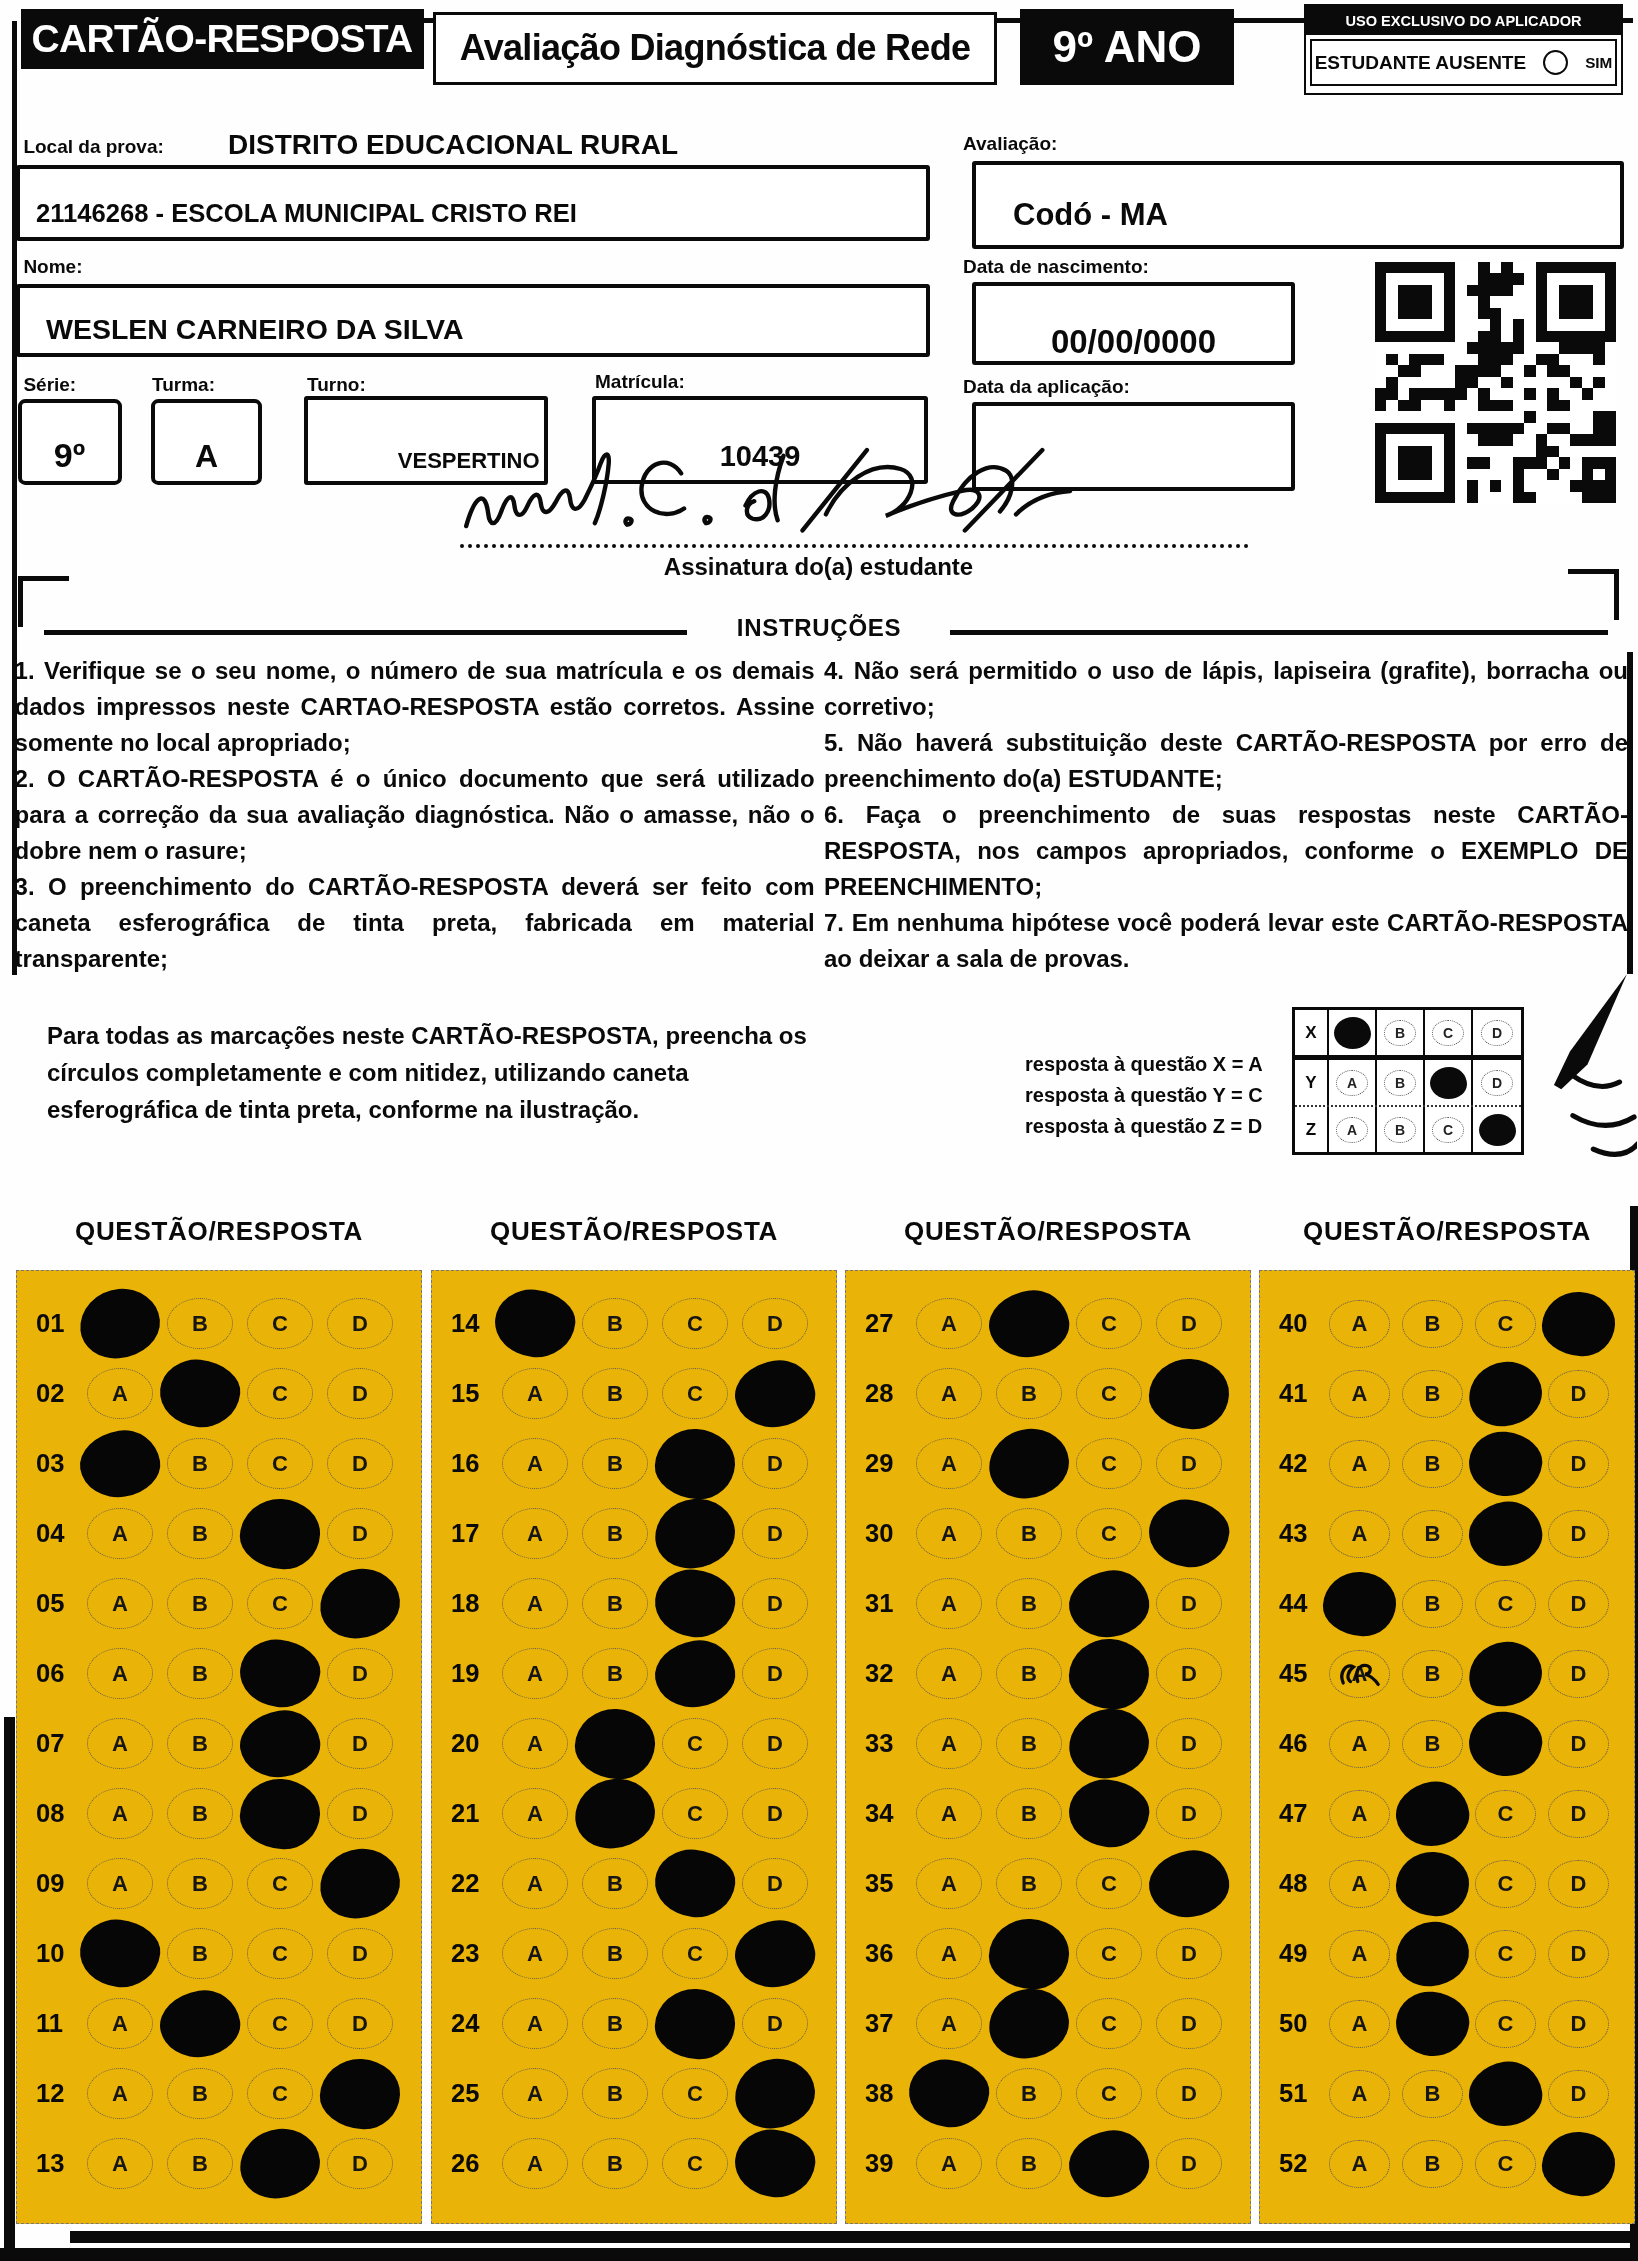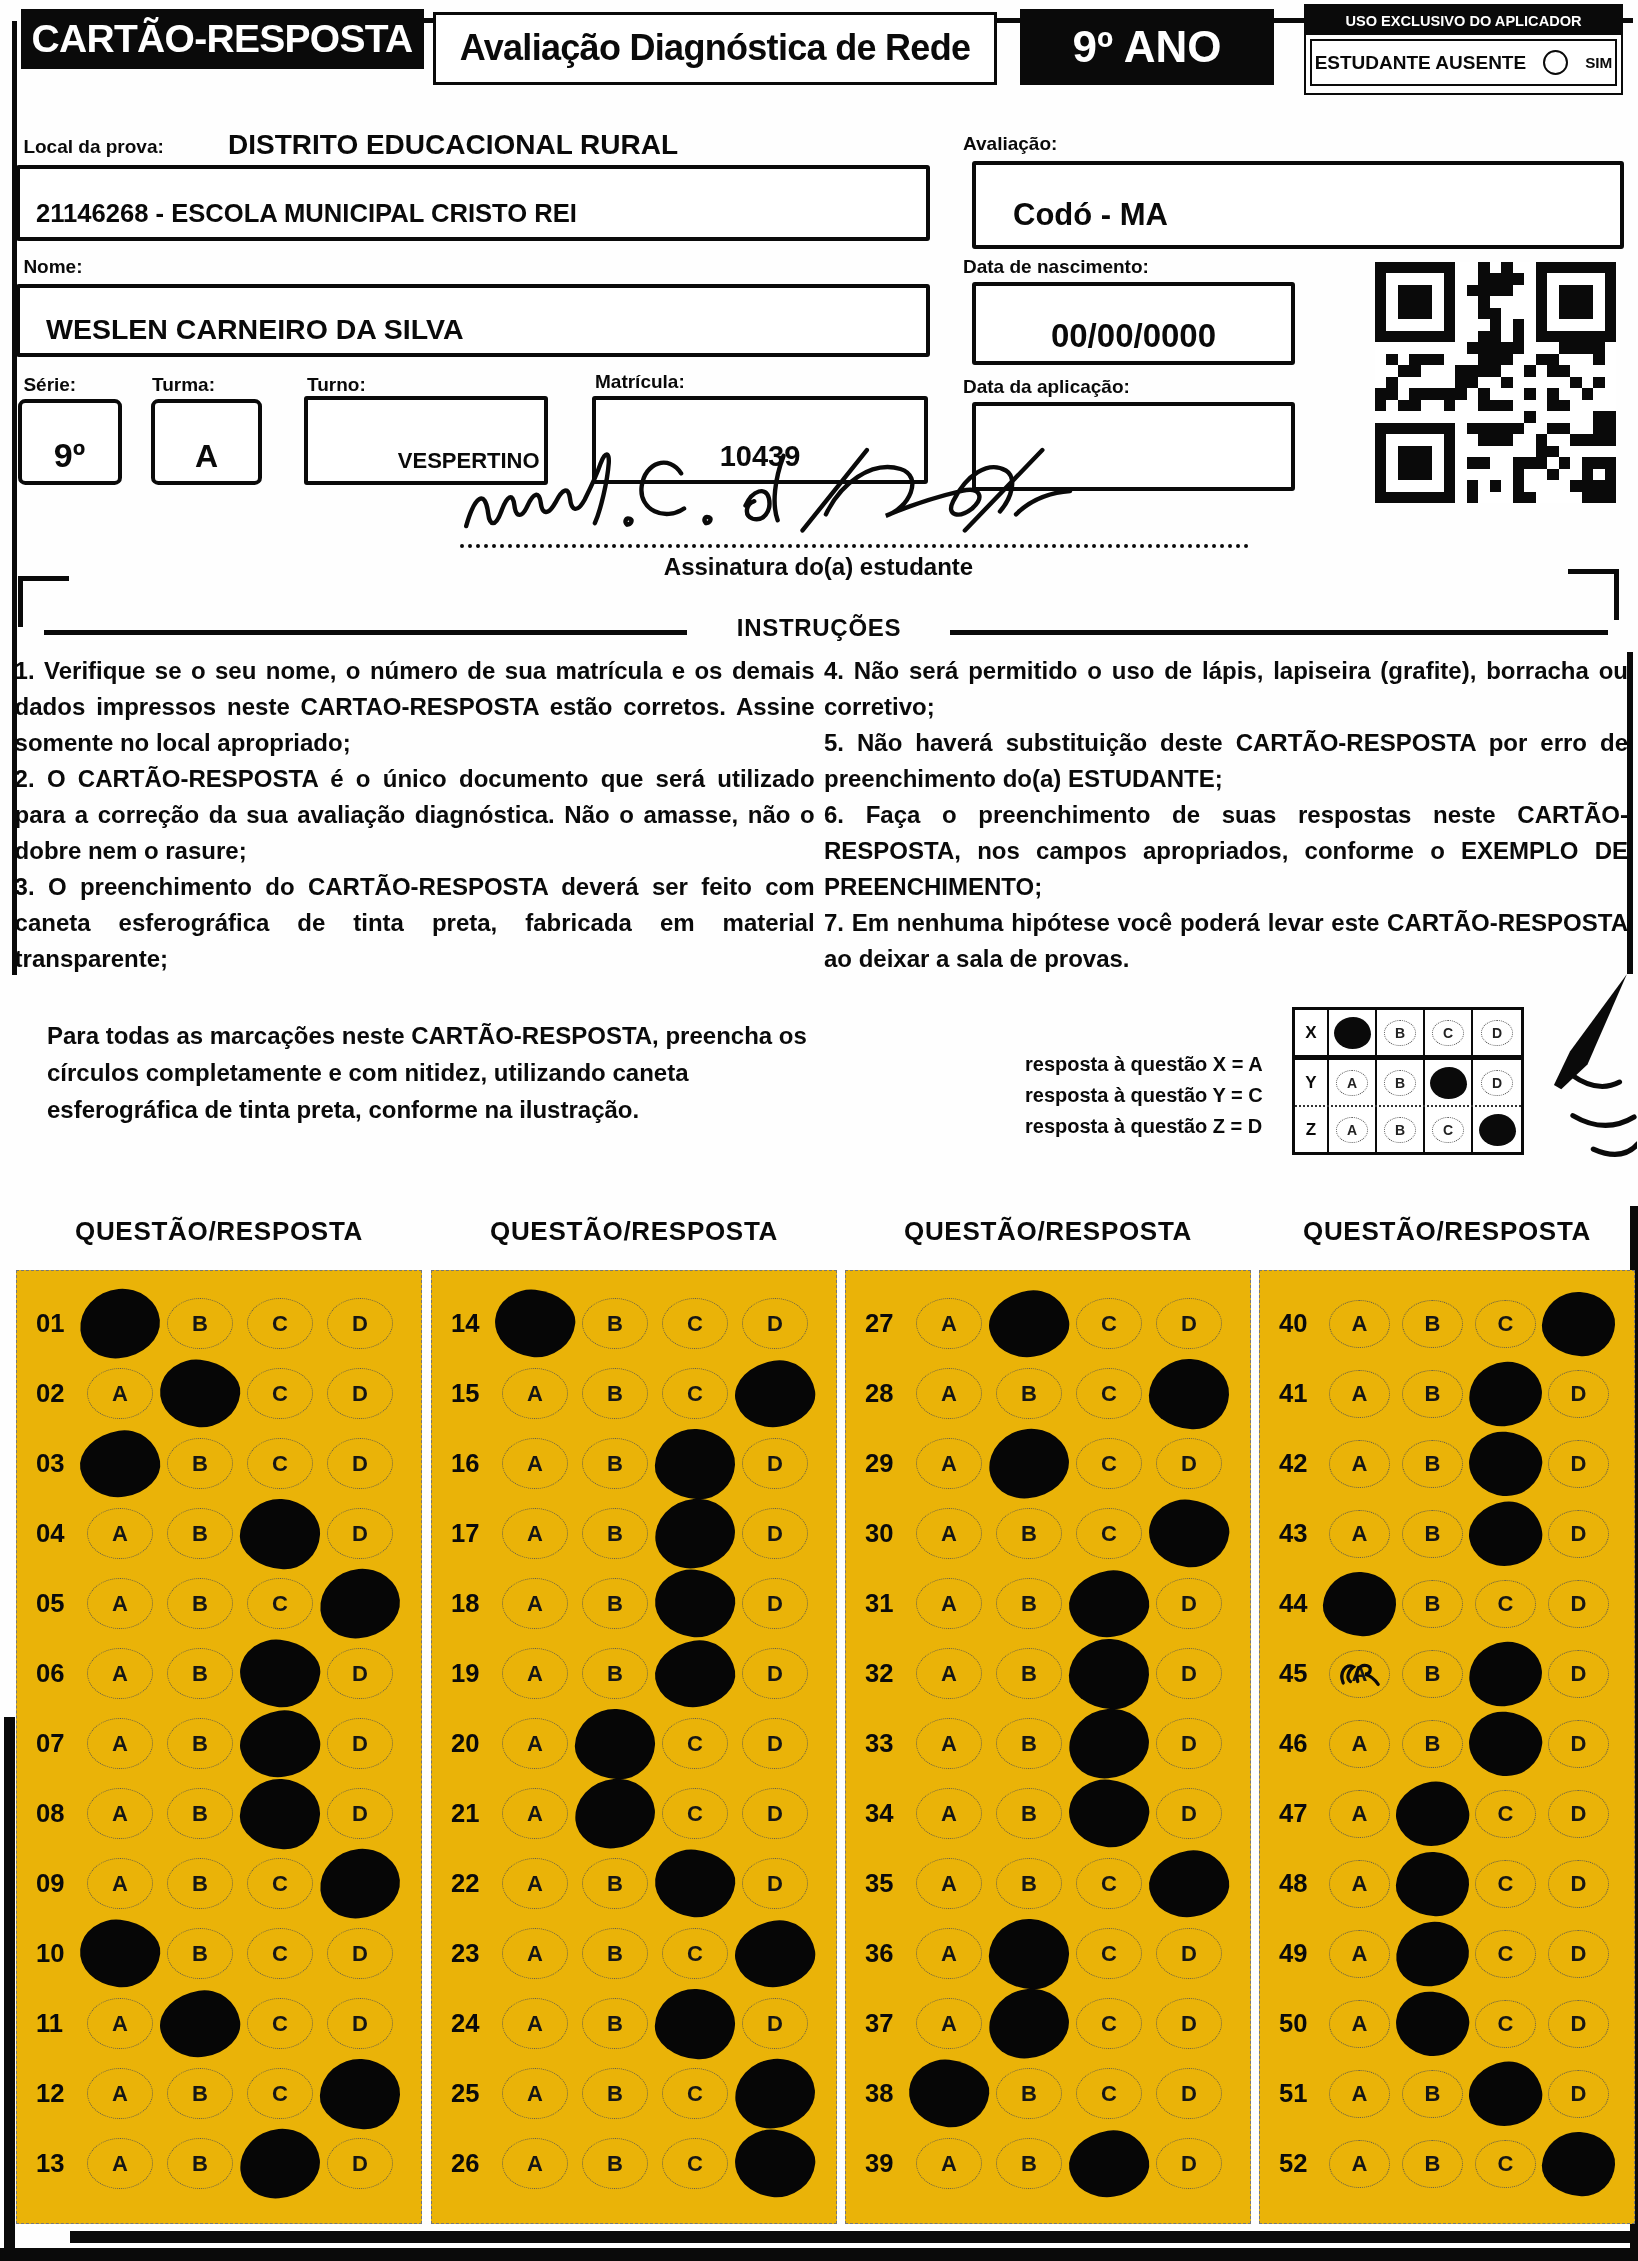--- a/index.html
+++ b/index.html
@@ -16,35 +16,35 @@
   .bottom-bar-1{left:70px;top:2231px;width:1568px;height:11.7px}
   .bottom-bar-2{left:0;top:2248px;width:1639px;height:13px}
   .corner{position:absolute;width:51px;height:51px}
   .corner-left{left:17.5px;top:576px;border-left:5.8px solid #0a0a0a;border-top:5.8px solid #0a0a0a}
   .corner-right{left:1568px;top:569px;border-right:5.8px solid #0a0a0a;border-top:5.8px solid #0a0a0a}
   
   .title-box{position:absolute;left:20.5px;top:8.8px;width:403px;height:60px;background:#0a0a0a;color:#fff;
              display:flex;align-items:center;justify-content:center;font-size:39px;letter-spacing:-0.7px}
   .subtitle-box{position:absolute;left:433px;top:11.7px;width:564px;height:73px;background:#fff;border:3.7px solid #0a0a0a;
              display:flex;align-items:center;justify-content:center;font-size:36px;letter-spacing:-0.7px}
-  .grade-box{position:absolute;left:1020px;top:8.8px;width:254px;height:76px;background:#0a0a0a;color:#fff;
+  .grade-box{position:absolute;left:1020px;top:8.8px;width:214px;height:76px;background:#0a0a0a;color:#fff;
              display:flex;align-items:center;justify-content:center;font-size:44px}
   .uso-box{position:absolute;left:1304px;top:4.4px;width:319px;height:91px;border:2.9px solid #0a0a0a;background:#fff}
   .uso-header{height:29px;background:#0a0a0a;color:#fff;display:flex;align-items:center;justify-content:center;font-size:14.6px}
   .uso-body{margin:3.7px;height:47px;border:2.2px solid #0a0a0a;display:flex;align-items:center;justify-content:center;gap:17px;font-size:19px}
   .uso-circle{width:25px;height:25px;border:2.9px solid #0a0a0a;border-radius:50%}
   .uso-sim{font-size:15.3px}
   
   .flabel{position:absolute;font-size:19px}
   .fvalue{position:absolute;font-size:28px}
   .fbox{position:absolute;border:4.4px solid #0a0a0a;background:#fff;display:flex;align-items:flex-end;border-radius:2.9px}
   .school-box{left:16px;top:165px;width:914px;height:76px;padding:0 0 8.8px 16px;font-size:25.6px}
   .mun-box{left:972px;top:161px;width:652px;height:88px;padding:0 0 11.7px 37px;font-size:31px}
   .nome-box{left:16px;top:284px;width:914px;height:73px;padding:0 0 7.3px 26px;font-size:28.5px}
-  .nasc-box{left:972px;top:282px;width:323px;height:83px;justify-content:center;padding-bottom:6px;font-size:33px}
+  .nasc-box{left:972px;top:282px;width:323px;height:83px;justify-content:center;padding-bottom:0;font-size:33px}
   .serie-box{left:17.5px;top:399px;width:104px;height:86px;justify-content:center;padding-bottom:5.8px;font-size:34px;border-radius:7.3px}
   .turma-box{left:151px;top:399px;width:111px;height:86px;justify-content:center;padding-bottom:5.8px;font-size:32px;border-radius:7.3px}
   .turno-box{left:304px;top:396px;width:244px;height:89px;justify-content:flex-end;padding:0 4.4px 7.3px 0;font-size:22px}
   .matr-box{left:592px;top:396px;width:336px;height:88px;justify-content:center;padding-bottom:7.3px;font-size:29px}
   .aplic-box{left:972px;top:402px;width:323px;height:89px}
   .qr{position:absolute;left:1375px;top:262px;width:241px;height:241px;display:grid;
       grid-template-columns:repeat(21,1fr);grid-auto-rows:1fr;background:#fff}
   .qm{background:#0a0a0a}
   
   .sig-wrap{position:absolute;left:453px;top:444px;width:797px;height:110px}

